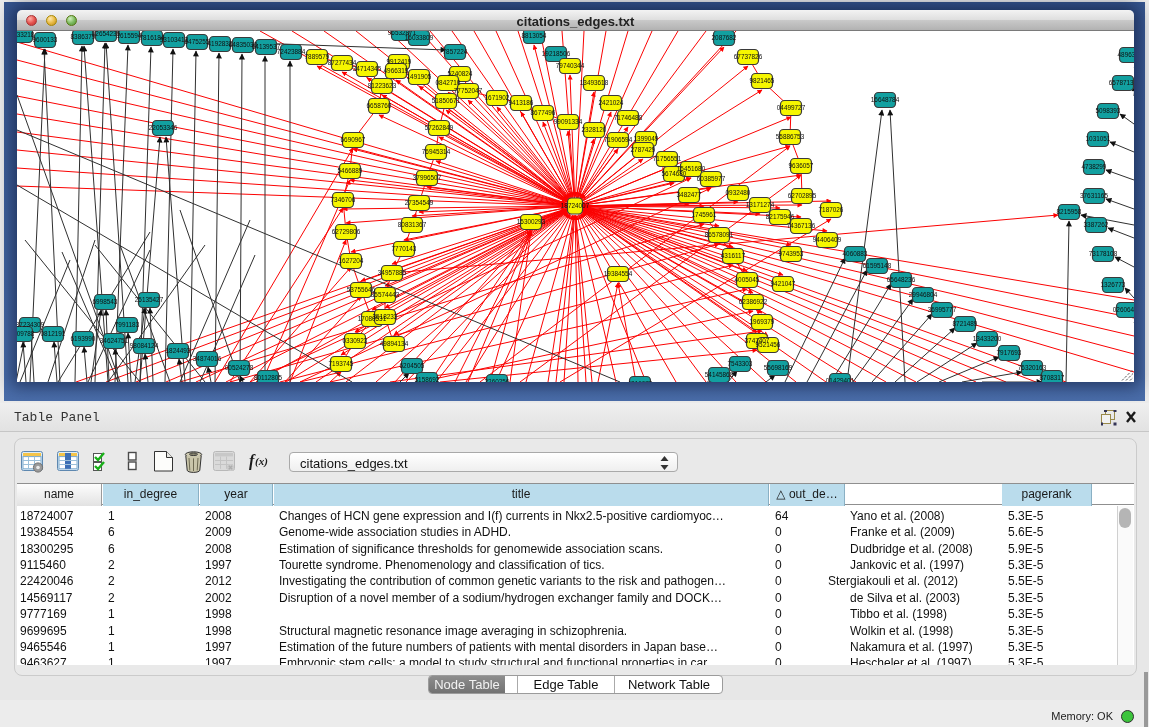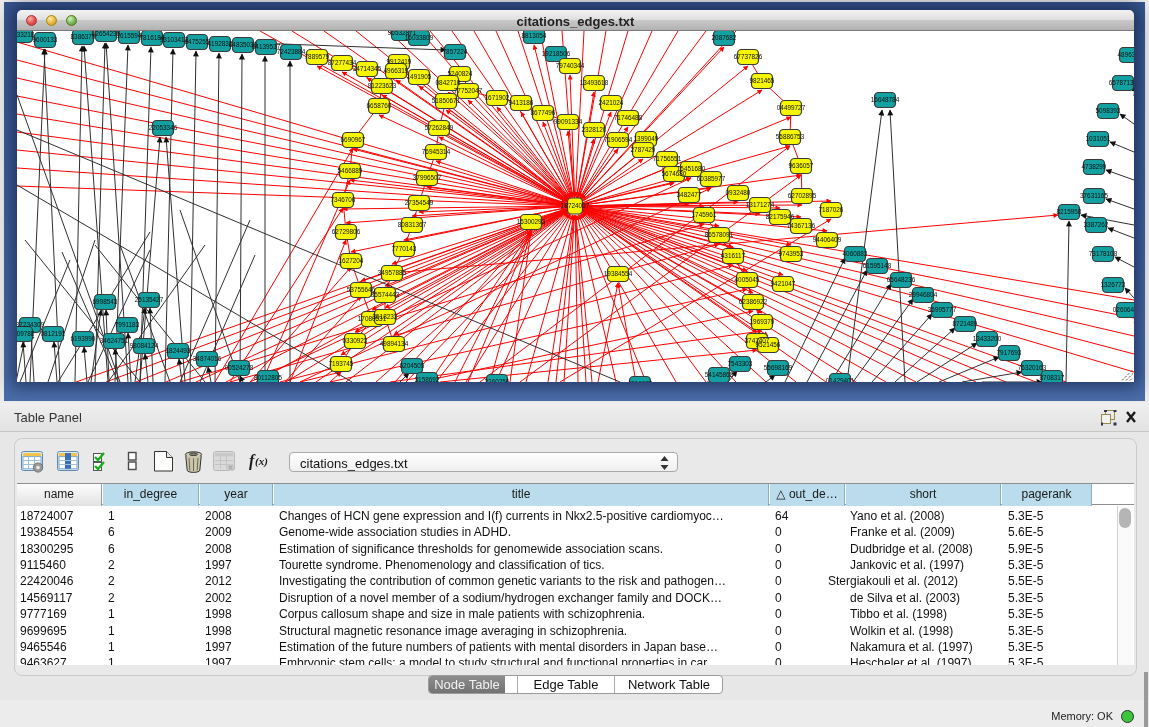--- a/index.html
+++ b/index.html
@@ -9,21 +9,21 @@
   box-shadow:0 0 16px 5px rgba(8,16,48,.55); border-radius:5px 5px 0 0; }
 #titlebar { position:absolute; left:0; top:0; width:1117px; height:21px;
   border-radius:5px 5px 0 0;
   background:linear-gradient(#f3f3f3 0%,#dedede 50%,#c9c9c9 51%,#b2b2b2 100%);
   border-bottom:1px solid #7a7a7a; }
 .tl { position:absolute; top:5px; width:11px; height:11px; border-radius:50%; }
 #title { position:absolute; top:4px; left:0; width:100%; text-align:center;
   font-size:13px; color:#222; font-weight:bold; }
 #canvas { position:absolute; left:0; top:21px; width:1117px; height:351px; background:#fff; overflow:hidden; }
 #tpbar { position:absolute; left:0; top:403px; width:1149px; height:29px;
-  background:linear-gradient(#efefef,#e2e2e2); border-bottom:1px solid #c6c6c6; }
+  background:linear-gradient(#efefef,#e2e2e2); border-bottom:1px solid #c6c6c6;font-family:Liberation Mono, monospace; }
 #tpbar .lbl { position:absolute; left:14px; top:7px; font-size:13px; color:#333; }
 #panel { position:absolute; left:0; top:432px; width:1149px; height:268px; background:#e7e7e7; }
 #inner { position:absolute; left:14px; top:6px; width:1123px; height:238px;
   border:1px solid #cbcbcb; border-radius:8px; background:#e9e9e9; }
 #combo { position:absolute; left:289px; top:452px; width:389px; height:20px;
   border:1px solid #a9a9a9; border-radius:4px;
   background:linear-gradient(#ffffff,#efefef); }
 #combo .txt { position:absolute; left:10px; top:3px; font-size:13px; color:#111; }
 #table { position:absolute; left:17px; top:483px; width:1117px; height:182px; background:#fff;padding-left:40px; }
 #thead { position:absolute; left:0; top:0; width:1117px; height:22px;
@@ -741,21 +741,20 @@
       <path d="M4.5 14 L8.5 9 H0.5 z" fill="#333"></path>
     </svg>
   </div>
 <div id="table">
  <div id="thead">
   <div class="th" style="left:0;width:85px;background:linear-gradient(#fdfdfd,#e2e2e2);border-right:1px solid #9a9a9a">name</div>
   <div class="th" style="left:86px;width:96px">in_degree</div>
   <div class="th" style="left:183px;width:73px">year</div>
   <div class="th" style="left:257px;width:495px">title</div>
   <div class="th" style="left:753px;width:75px">△ out_de…</div>
-  <div class="th" style="left:829px;width:155px">short</div>
   <div class="th" style="left:985px;width:90px">pagerank</div>
  </div>
  <div style="position:absolute;left:0;top:23px;width:1117px;height:159px;overflow:hidden">
   <div style="position:absolute;left:-17px;top:-506px;width:1149px;height:700px">
 <div class="trow" style="top:508.0px">
           <span style="left:20px">18724007</span>
           <span style="left:108px">1</span>
           <span style="left:205px">2008</span>
           <span style="left:279px">Changes of HCN gene expression and I(f) currents in Nkx2.5‑positive cardiomyoc…</span>
           <span style="left:775px">64</span>
@@ -804,21 +803,20 @@
           <span style="left:205px">2002</span>
           <span style="left:279px">Disruption of a novel member of a sodium/hydrogen exchanger family and DOCK…</span>
           <span style="left:775px">0</span>
           <span style="left:850px">de Silva et al. (2003)</span>
           <span style="left:1008px">5.3E‑5</span>
         </div>
 <div class="trow" style="top:606.1px">
           <span style="left:20px">9777169</span>
           <span style="left:108px">1</span>
           <span style="left:205px">1998</span>
-          <span style="left:279px">Corpus callosum shape and size in male patients with schizophrenia.</span>
           <span style="left:775px">0</span>
           <span style="left:850px">Tibbo et al. (1998)</span>
           <span style="left:1008px">5.3E‑5</span>
         </div>
 <div class="trow" style="top:622.5px">
           <span style="left:20px">9699695</span>
           <span style="left:108px">1</span>
           <span style="left:205px">1998</span>
           <span style="left:279px">Structural magnetic resonance image averaging in schizophrenia.</span>
           <span style="left:775px">0</span>

